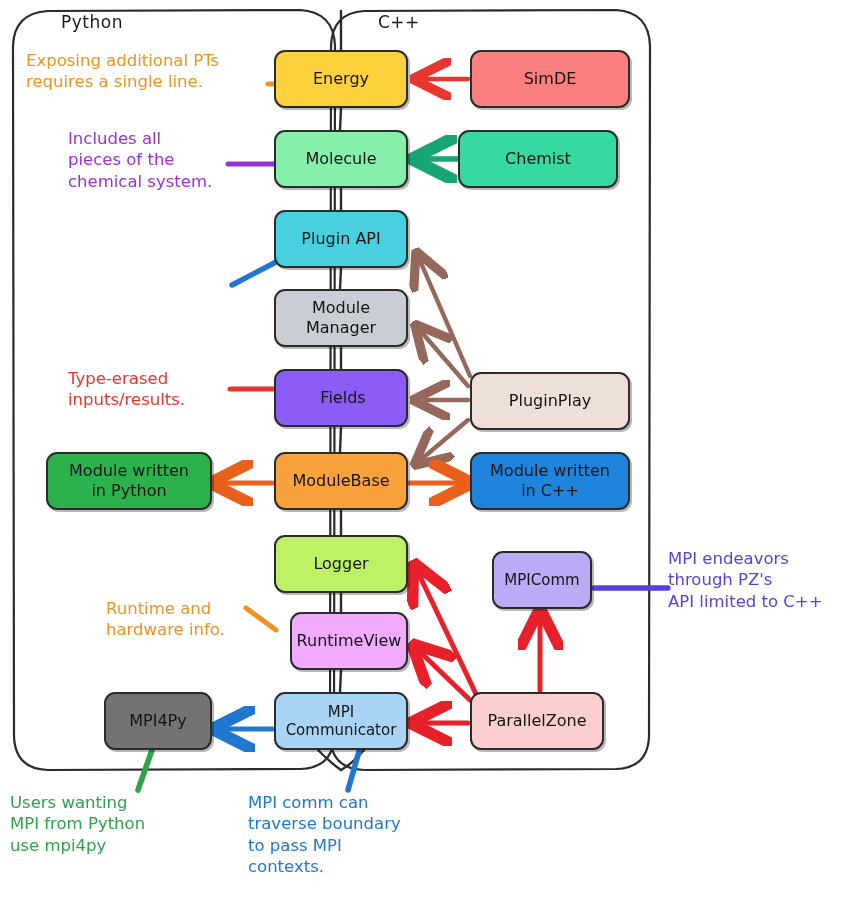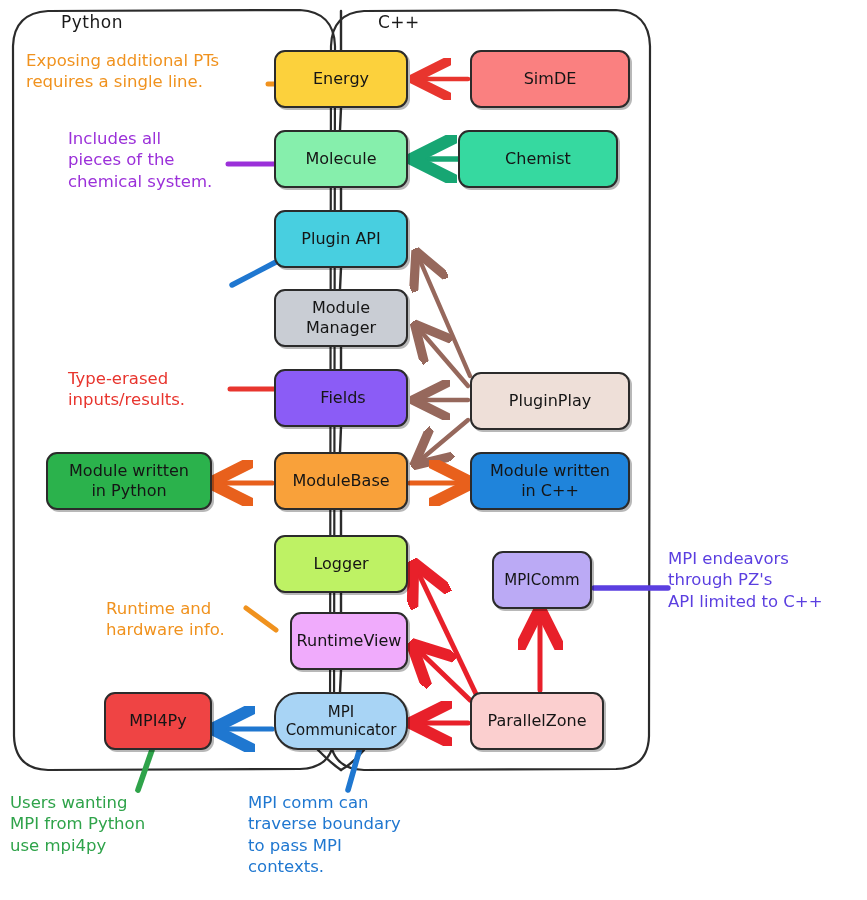--- a/index.html
+++ b/index.html
@@ -219,24 +219,24 @@
   </div>
   <div class="node" style="left:274px; top:535px; width:134px; height:58px; background:#bef264;">
     <span>Logger</span>
   </div>
   <div class="node" style="left:492px; top:551px; width:100px; height:58px; background:#BBAAF5; font-size:15px;">
     <span>MPIComm</span>
   </div>
   <div class="node" style="left:274px; top:612px; width:118px; height:58px; background:#f0abfc;margin-left:16px;">
     <span>RuntimeView</span>
   </div>
-  <div class="node" style="left:104px; top:692px; width:108px; height:58px; background:#ef4444;">
+  <div class="node" style="left:104px; top:692px; width:108px; height:58px; background:#737373;">
     <span>MPI4Py</span>
   </div>
-  <div class="node" style="left:274px; top:692px; width:134px; height:58px; background:#A8D4F5; font-size:15px;border-radius:24px;">
+  <div class="node" style="left:274px; top:692px; width:134px; height:58px; background:#A8D4F5; font-size:15px;">
     <span style="white-space:pre-line;">MPI
 Communicator</span>
   </div>
   <div class="node" style="left:470px; top:692px; width:134px; height:58px; background:#FBCFCF;">
     <span>ParallelZone</span>
   </div>
 
   <div class="note" style="left:26px; top:50px; width:250px; color:#F0921E;">Exposing additional PTs
 requires a single line.</div>
   <div class="note" style="left:68px; top:128px; width:190px; color:#9B30D9;">Includes all

